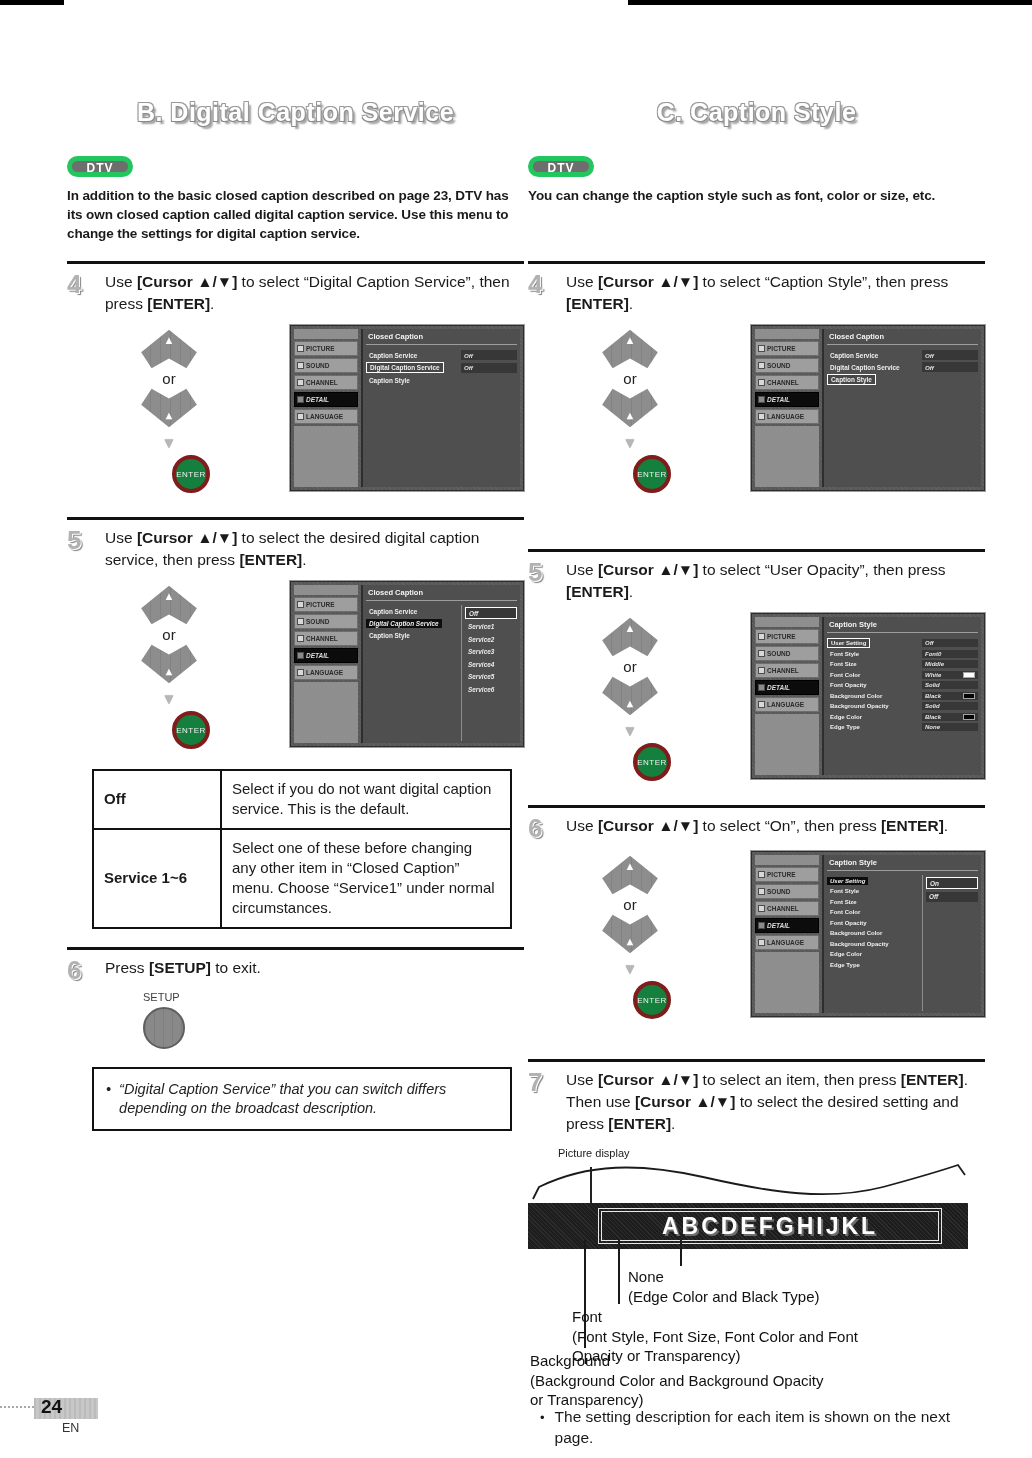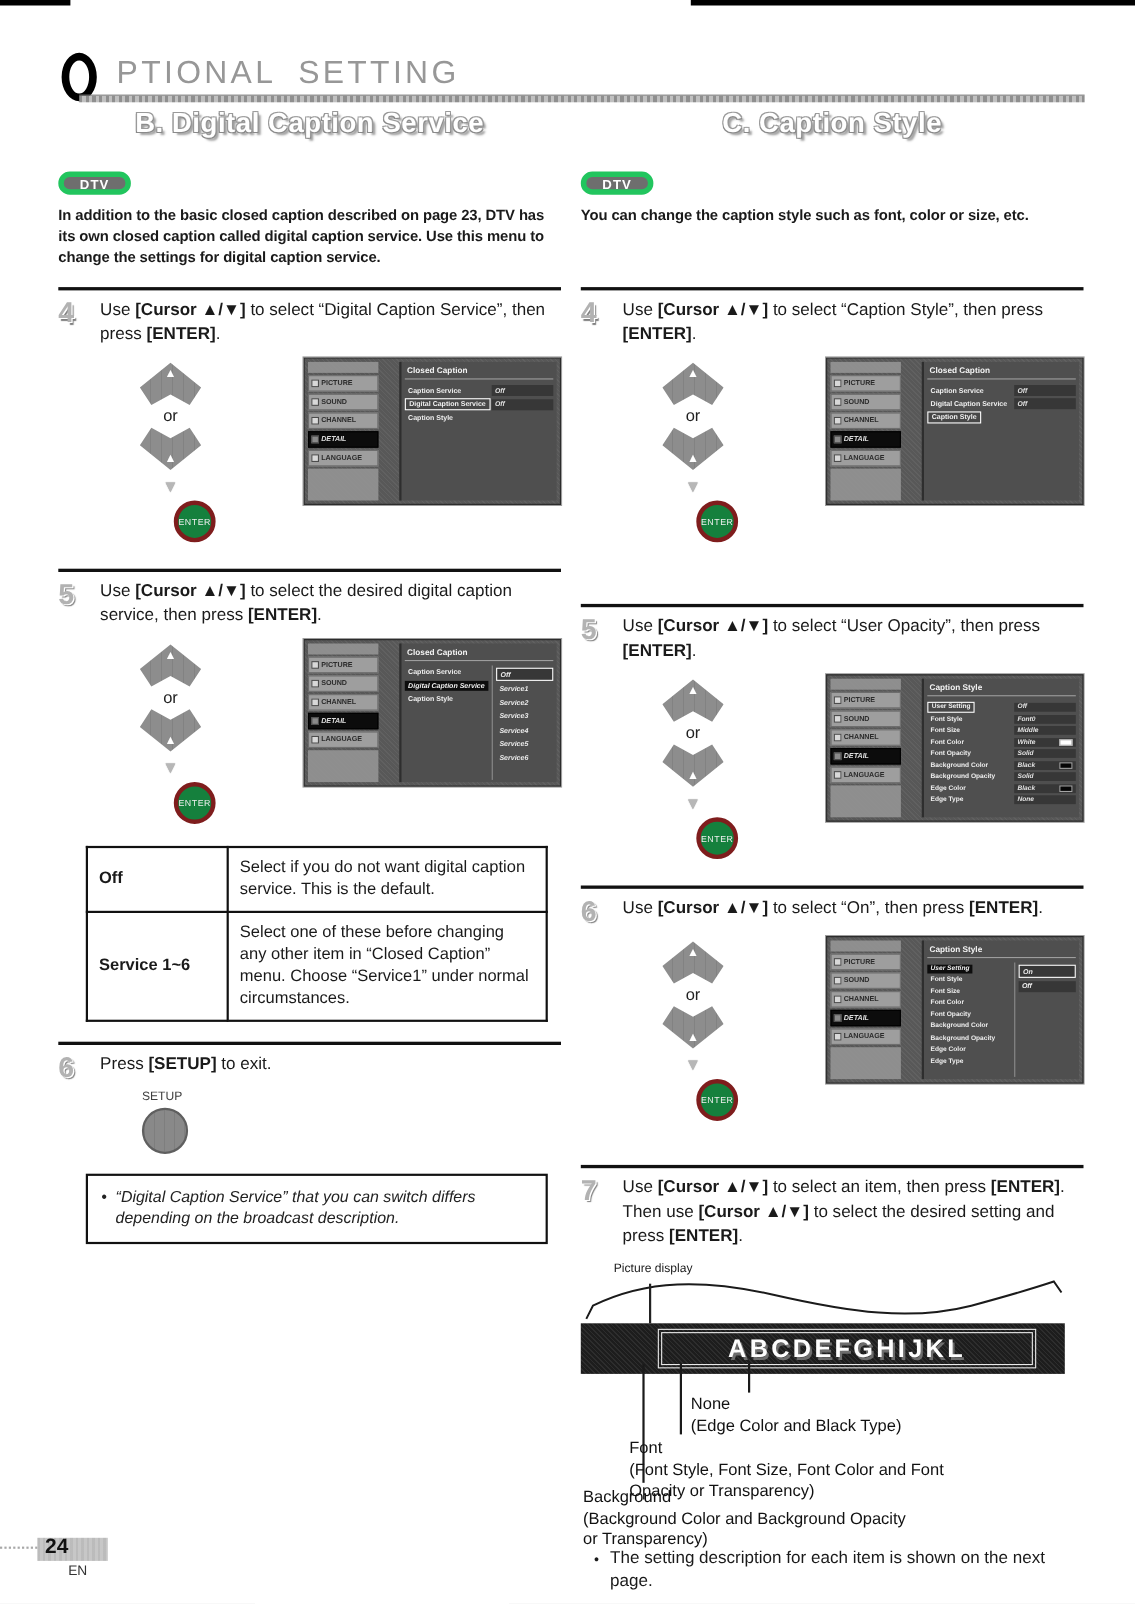--- a/index.html
+++ b/index.html
@@ -14,21 +14,21 @@
 
   
   .header { position:absolute; left:56px; top:42px; width:930px; height:52px; }
   .o-glyph { position:absolute; left:0; top:6px; width:32px; height:44px; border:7px solid #000; border-radius:50%; }
   .header-text { position:absolute; left:50px; top:8px; font-size:29px; color:#979797; letter-spacing:3px; word-spacing:10px; }
   .header-rule { position:absolute; left:16px; top:44px; width:914px; height:7px;
     background:repeating-linear-gradient(90deg,#8f8f8f 0 3px,#c0c0c0 3px 6px); border-top:1px solid #7a7a7a; }
 
   
   .col { position:absolute; top:98px; width:457px; }
-  .col-left { left:53px; } .col-right { left:528px; }
+  .col-left { left:67px; } .col-right { left:528px; }
 
   .sec-title { text-align:center; font-size:25px; font-weight:bold; color:#fff; letter-spacing:0.5px; height:44px;
     text-shadow:-1px -1px 0 #9a9a9a, 1px -1px 0 #9a9a9a, -1px 1px 0 #8a8a8a, 1px 1px 0 #8a8a8a, 3px 3px 2px #9f9f9f; }
   .dtv { margin-top:14px; width:66px; height:21px; border-radius:12px; background:#6e6e6e; border:5px solid #22c55e;
     color:#fff; font-weight:bold; font-size:12px; text-align:center; line-height:15px; letter-spacing:1px; }
   .intro { margin-top:10px; font-weight:bold; font-size:13.5px; line-height:1.4; min-height:58px; letter-spacing:-0.1px; }
 
   
   .step { margin-top:16px; }
   .step-rule { border-top:3px solid #111; margin-bottom:7px; }
@@ -44,21 +44,21 @@
     clip-path:polygon(50% 2%, 98% 58%, 80% 98%, 50% 74%, 20% 98%, 2% 58%);
     background-image:repeating-linear-gradient(90deg, rgba(0,0,0,.08) 0 1px, transparent 1px 10px); }
   .cur-btn .glyph { position:absolute; left:0; right:0; top:6px; text-align:center; color:#fff; font-size:11px; line-height:1; }
   .cur-btn.down { transform:scaleY(-1); }
   .or-label { font-size:15px; color:#222; margin:1px 0; }
   .small-tri { color:#b7b7b7; font-size:15px; line-height:1; margin:7px 0 5px; text-shadow:0 0 1px #999; }
   .enter-btn { width:38px; height:38px; border-radius:50%; background:#15803d; border:4px solid #7f1d1d;
     color:#f0f0f0; font-size:8px; display:flex; align-items:center; justify-content:center; letter-spacing:.5px;margin-left:44px; }
 
   
-  .screen { width:234px; height:134px; flex:none; background:#585858; padding:4px; display:flex; gap:19px;
+  .screen { width:234px; height:166px; flex:none; background:#585858; padding:4px; display:flex; gap:3px;
     box-shadow:inset 0 0 0 1px #2c2c2c, 0 0 0 1px #9c9c9c;
     background-image:repeating-linear-gradient(45deg, rgba(255,255,255,.05) 0 1px, transparent 1px 3px); }
   .scr-side { width:64px; display:flex; flex-direction:column; gap:2px; }
   .side-stub { height:10px; background:#989898; opacity:.85; }
   .side-stub.btm { flex:1; margin-bottom:0; }
   .side-item { height:15px; flex:none; background:#9e9e9e; border:1px solid #6d6d6d; display:flex; align-items:center;
     gap:2px; padding:0 2px; font-size:6.5px; font-weight:bold; color:#2b2b2b; }
   .side-item .si-icon { width:7px; height:7px; background:#d8d8d8; border:1px solid #4c4c4c; flex:none; }
   .side-item.sel { background:#0c0c0c; color:#dcdcdc; font-style:italic; border-color:#000; }
   .side-item.sel .si-icon { background:#8a8a8a; }
@@ -126,25 +126,20 @@
   .footer .num { position:absolute; left:41px; top:0; font-size:19px; font-weight:bold; color:#111; }
   .footer .lang { position:absolute; left:62px; top:25px; font-size:12.5px; color:#333; }
 </style>
 </head>
 <body>
 
 <div class="page">
   <div class="scan-edge l"></div>
   <div class="scan-edge r"></div>
 
-  <div class="header">
-    <span class="o-glyph"></span>
-    <span class="header-text">PTIONAL SETTING</span>
-    <span class="header-rule"></span>
-  </div>
 
   <div class="col col-left">
     <div class="sec-title">B. Digital Caption Service</div>
     <div class="dtv">DTV</div>
     <div class="intro">In addition to the basic closed caption described on page 23, DTV has its own closed caption called digital caption service. Use this menu to change the settings for digital caption service.</div>
 
     <div class="step">
       <div class="step-rule"></div>
       <div class="step-head">
         <span class="step-num">4</span>

